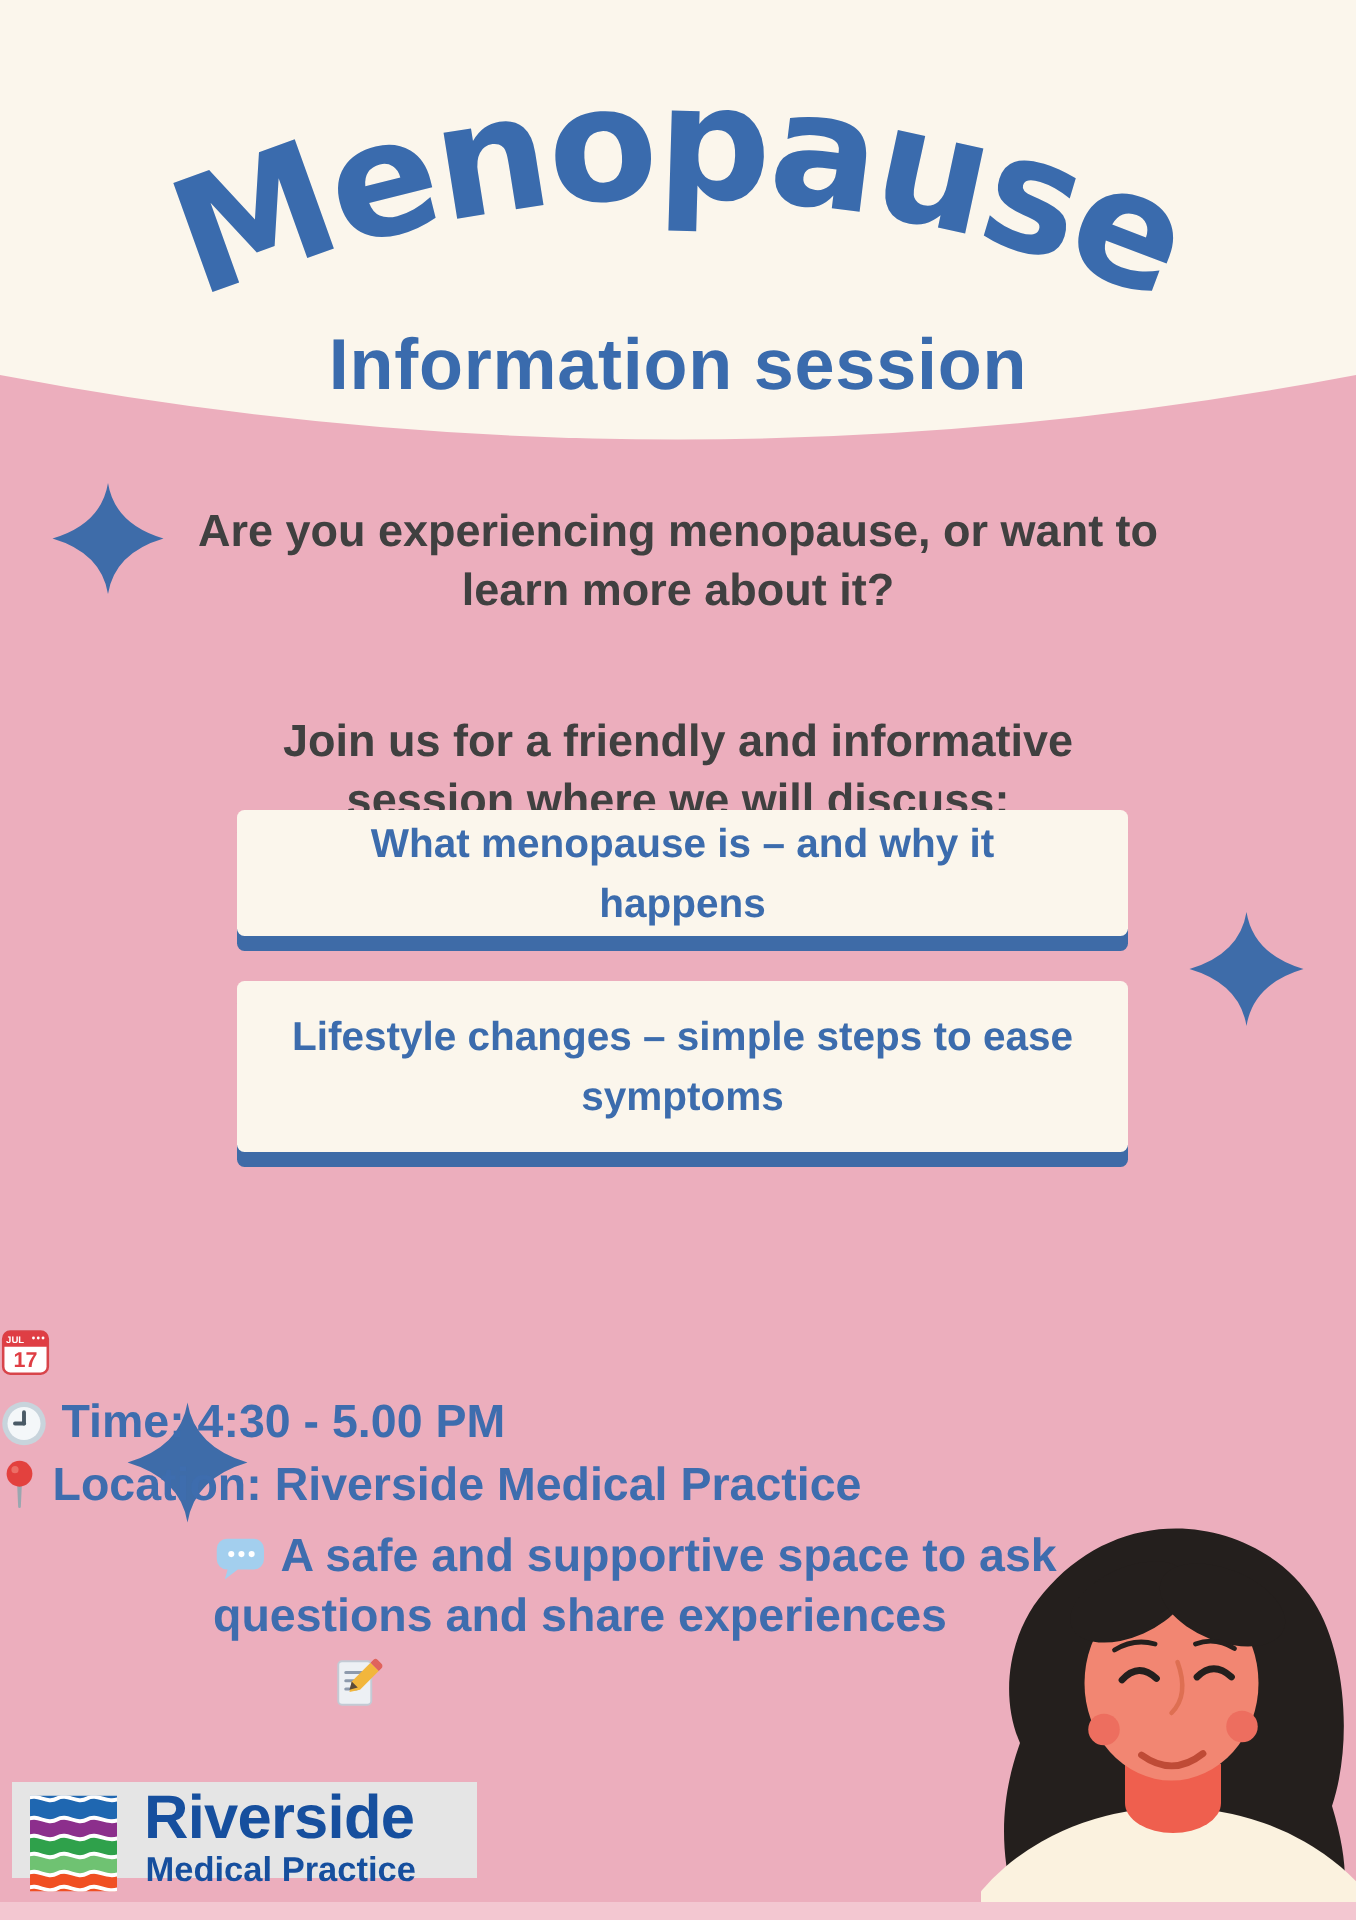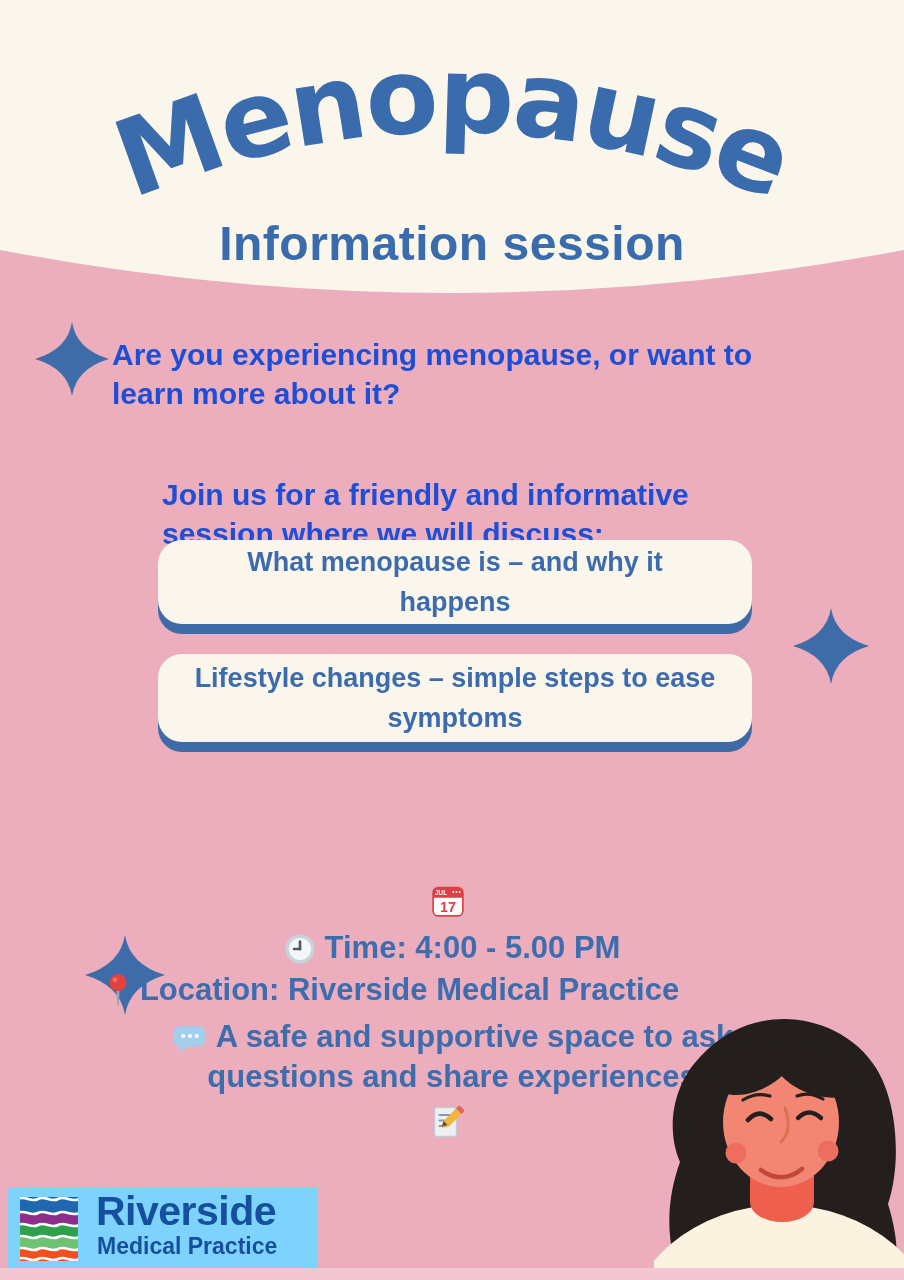--- a/index.html
+++ b/index.html
@@ -13,54 +13,54 @@
   .title-text{
     font-family:"DejaVu Sans","Liberation Sans",sans-serif;
     font-weight:bold;font-size:106px;letter-spacing:-3px;fill:#3A6BAD;
   }
   .subtitle{
     position:absolute;top:216px;left:0;width:904px;text-align:center;
     font-weight:bold;font-size:48px;color:#3A6BAD;letter-spacing:0.5px;
   }
   
   .intro{
-    position:absolute;color:#1d4ed8;
+    position:absolute;text-align:center;color:#404040;
     font-weight:600;font-size:30px;line-height:39px;
   }
   .intro1{top:335px;left:112px;width:680px;}
   .intro2{top:443px;left:162px;width:580px;margin-top:32px;}
   
   .card{
     position:absolute;left:158px;width:594px;box-sizing:border-box;
-    background:#FBF6EC;border-radius:24px;
+    background:#FBF6EC;border-radius:5px;
     box-shadow:0 10px 0 #3E6BA7;
     display:flex;align-items:center;justify-content:center;
     text-align:center;color:#3C6CAD;font-weight:600;
     font-size:27px;line-height:40px;padding:0 30px;
   }
   .card1{top:540px;height:84px;}
-  .card2{top:654px;height:88px;}
+  .card2{top:654px;height:114px;}
   .card3{top:768px;height:88px;}
   
   .detail{
-    position:absolute;text-align:center;color:#3E6DAE;
+    position:absolute;text-align:left;color:#3E6DAE;
     font-weight:600;font-size:31px;line-height:40px;
   }
   .detail svg{vertical-align:-7px;margin-right:9px;}
   .d-date{top:881px;left:0;width:904px;}
   .d-time{top:928px;left:0;width:904px;}
   .d-loc{top:970px;left:0;width:784px;}
   .d-support{top:1017px;left:142px;width:620px;}
   .d-booking{top:1102px;left:222px;width:460px;}
   
   .star{position:absolute;}
   
   .logo{
-    position:absolute;left:8px;top:1188px;width:310px;height:92px;
-    background:#7dd3fc;
+    position:absolute;left:8px;top:1188px;width:310px;height:64px;
+    background:#e5e5e5;
   }
   .logo-icon{position:absolute;left:12px;top:9px;}
   .logo-name{
     position:absolute;left:88px;top:0px;color:#164F9E;
     font-weight:bold;font-size:41px;line-height:46px;letter-spacing:-0.5px;
   }
   .logo-tagline{
     position:absolute;left:89px;top:44px;color:#164F9E;
     font-weight:bold;font-size:23px;line-height:28px;
   }
@@ -118,21 +118,21 @@
       <text x="16" y="26" font-size="13.5" font-weight="bold" fill="#DF3E44" text-anchor="middle" font-family="Liberation Sans, sans-serif">17</text>
     </svg>
   </div>
 
   <div class="detail d-time">
     <svg width="32" height="32" viewBox="0 0 32 32">
       <circle cx="16" cy="16" r="14.5" fill="#C8D4DC"></circle>
       <circle cx="16" cy="16" r="11" fill="#F4F7F9"></circle>
       <path d="M16,16 V8.5 M16,16 H10" stroke="#4A5A66" stroke-width="2.6" stroke-linecap="round" fill="none"></path>
       <circle cx="16" cy="16" r="1.4" fill="#4A5A66"></circle>
-    </svg><span>Time: 4:00 - 5.00 PM</span>
+    </svg><span>Time: 4:30 - 5.00 PM</span>
   </div>
 
   <div class="detail d-loc">
     <svg width="26" height="34" viewBox="0 0 26 34">
       <path d="M11.4,16 L14.6,16 L13.9,31.5 a0.9,0.9 0 0 1 -1.8,0 Z" fill="#9AA7B0"></path>
       <circle cx="13" cy="9.5" r="8.6" fill="#E3413E"></circle>
       <circle cx="10" cy="6.8" r="2.4" fill="#EC6E66"></circle>
     </svg><span>Location: Riverside Medical Practice</span>
   </div>
 

